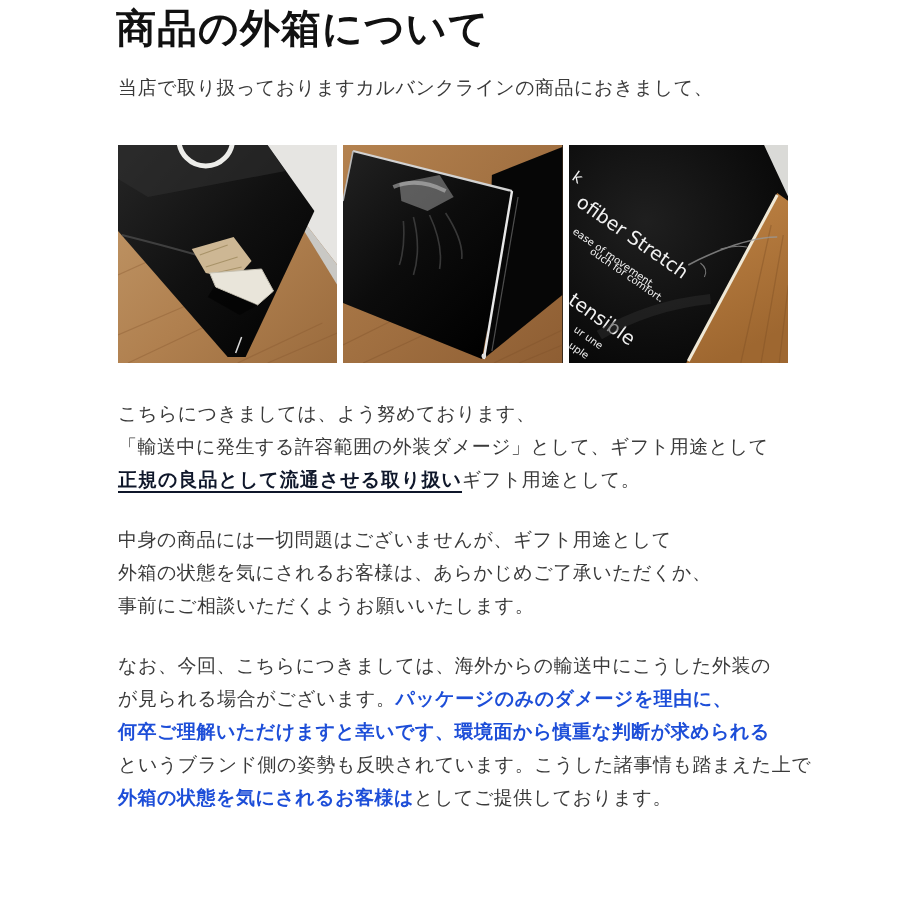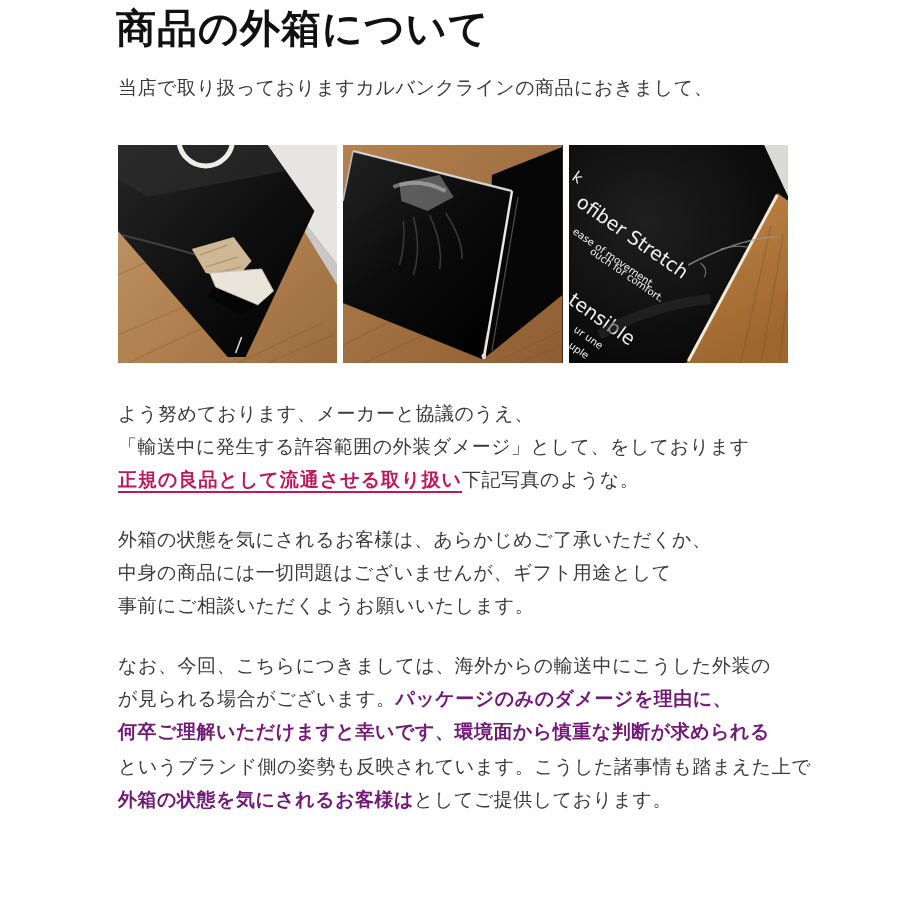--- a/index.html
+++ b/index.html
@@ -3,22 +3,22 @@
 <meta charset="utf-8">
 <style>
   html,body{margin:0;padding:0;background:#ffffff;}
   .page{position:relative;width:900px;height:900px;background:#ffffff;overflow:hidden;
         font-family:"DejaVu Sans","Liberation Sans",sans-serif;color:#3a3a3a;}
   .title{position:absolute;left:116px;top:4px;margin:0;font-size:40px;line-height:48px;
          font-weight:800;color:#111;letter-spacing:1px;white-space:nowrap;}
   .para{position:absolute;left:110px;margin:8px;font-size:19px;line-height:33px;
         letter-spacing:0.5px;color:#3a3a3a;}
   .line{display:block;white-space:nowrap;}
-  .b{font-weight:700;color:#701a75;font-family:Liberation Mono, monospace;}
-  .bu{font-weight:700;color:#be185d;text-decoration:underline;
+  .b{font-weight:700;color:#1d4ed8;}
+  .bu{font-weight:700;color:#0f172a;text-decoration:underline;
       text-decoration-thickness:2px;text-underline-offset:5px;letter-spacing:1px;}
   #p1{top:63px}
   .photos{position:absolute;left:118px;top:145px;width:670px;height:218px;display:flex;gap:6px;}
   .photo{flex:1;height:218px;overflow:hidden;background:#111;}
   .photo svg{display:block;width:100%;height:100%;}
   #p2{top:389px}
   #p3{top:515px}
   #p4{top:641px}
   #p5{top:832px}
 </style>
@@ -148,28 +148,28 @@
           <path d="M118,120 q22,-12 46,-20 t42,-8" stroke-width="1.6"></path>
           <path d="M150,104 q14,-4 26,-2" stroke-width="1"></path>
           <path d="M130,118 q8,6 4,14" stroke-width="1"></path>
         </g>
         <path d="M30,190 q50,-30 110,-36" stroke="#2e2e2e" stroke-width="10" fill="none" opacity="0.5"></path>
       </svg>
     </div>
   </div>
 
   <p class="para" id="p2">
-    <span class="line">よう努めております、メーカーと協議のうえ、</span>
-    <span class="line">「輸送中に発生する許容範囲の外装ダメージ」として、をしております</span>
-    <span class="line"><span class="bu">正規の良品として流通させる取り扱い</span><span>下記写真のような。</span></span>
+    <span class="line">こちらにつきましては、よう努めております、</span>
+    <span class="line">「輸送中に発生する許容範囲の外装ダメージ」として、ギフト用途として</span>
+    <span class="line"><span class="bu">正規の良品として流通させる取り扱い</span><span>ギフト用途として。</span></span>
   </p>
 
   <p class="para" id="p3">
+    <span class="line">中身の商品には一切問題はございませんが、ギフト用途として</span>
     <span class="line">外箱の状態を気にされるお客様は、あらかじめご了承いただくか、</span>
-    <span class="line">中身の商品には一切問題はございませんが、ギフト用途として</span>
     <span class="line">事前にご相談いただくようお願いいたします。</span>
   </p>
 
   <p class="para" id="p4">
     <span class="line">なお、今回、こちらにつきましては、海外からの輸送中にこうした外装の</span>
     <span class="line"><span>が見られる場合がございます。</span><span class="b">パッケージのみのダメージを理由に、</span></span>
     <span class="line b">何卒ご理解いただけますと幸いです、環境面から慎重な判断が求められる</span>
     <span class="line">というブランド側の姿勢も反映されています。こうした諸事情も踏まえた上で</span>
     <span class="line"><span class="b">外箱の状態を気にされるお客様は</span><span>としてご提供しております。</span></span>
   </p>

